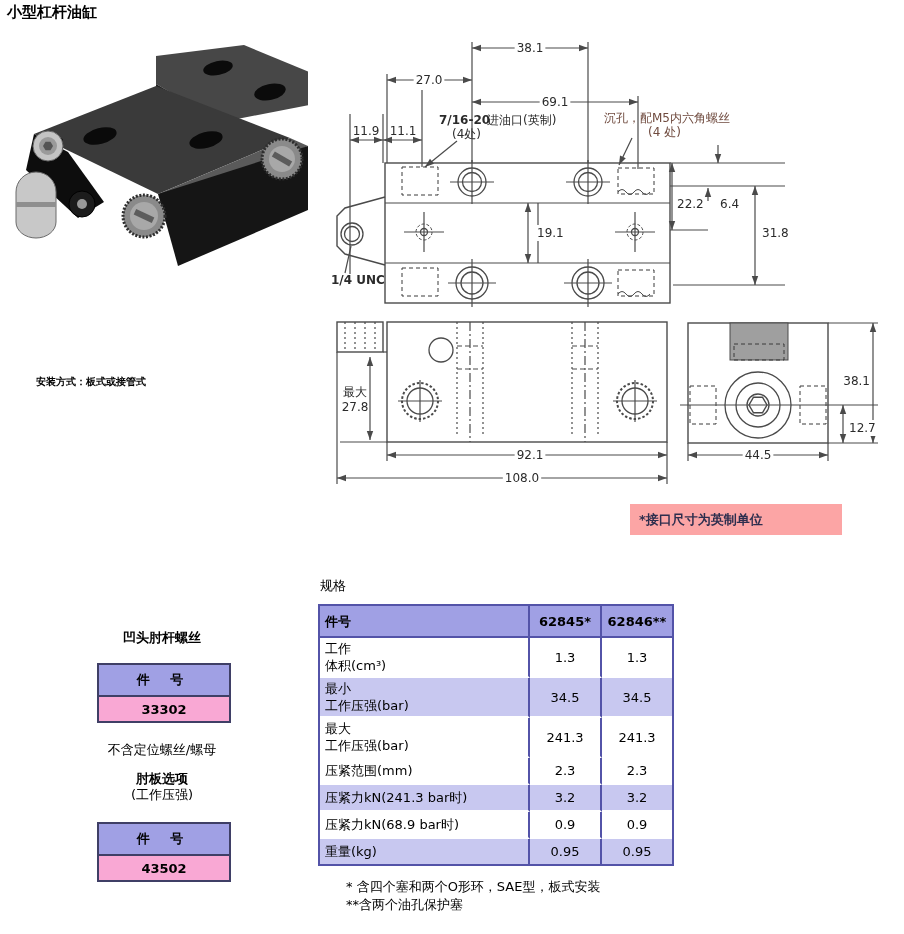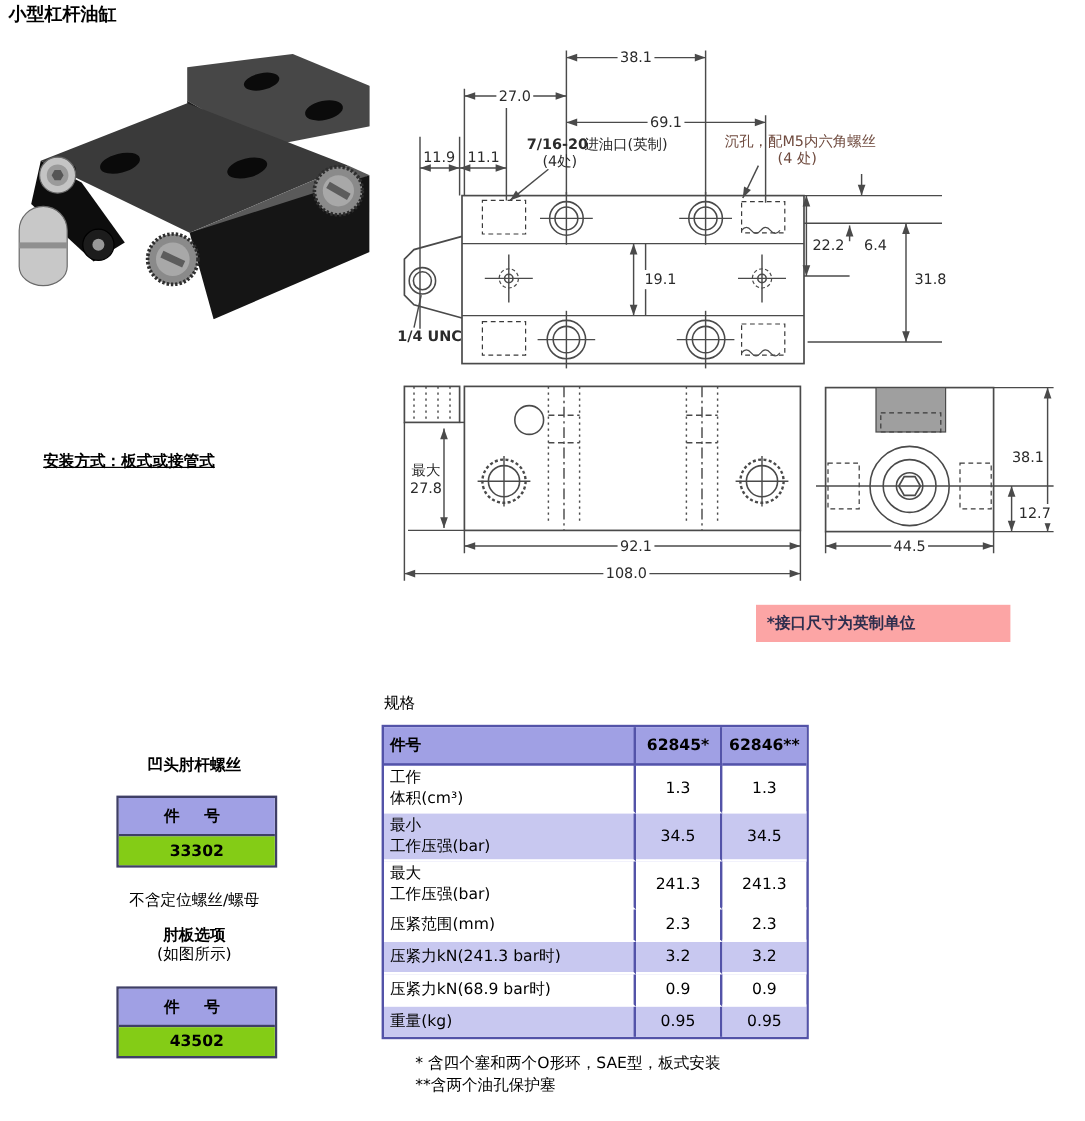--- a/index.html
+++ b/index.html
@@ -2,32 +2,32 @@
 <html><head>
 <meta charset="utf-8">
 <style>
   html,body{margin:0;padding:0;background:#fff;}
   .page{position:relative;width:904px;height:934px;background:#fff;overflow:hidden;
         font-family:"DejaVu Sans","Liberation Sans",sans-serif;color:#000;}
   .abs{position:absolute;}
   .title{left:7px;top:3px;font-size:15px;font-weight:bold;}
   .photo{left:8px;top:42px;}
   .intro{left:2px;top:276px;width:326px;font-size:13px;line-height:16px;text-indent:2em;}
-  .mounting{left:36px;top:375px;font-size:13px;font-weight:bold;text-decoration:underline;}
+  .mounting{left:36px;top:375px;font-size:10px;font-weight:bold;}
   .drawing{left:330px;top:28px;}
   .note-box{left:630px;top:504px;width:212px;height:31px;line-height:31px;
             font-size:13px;font-weight:bold;color:#2e2e4e;padding-left:9px;box-sizing:border-box;}
   .lp-head{left:62px;top:629px;width:200px;text-align:center;font-size:13px;font-weight:bold;}
   .lp-note{left:42px;top:711px;width:240px;text-align:center;font-size:13px;margin-top:30px;}
   .lp-head2{left:62px;top:770px;width:200px;text-align:center;font-size:13px;font-weight:bold;}
   .lp-sub{left:62px;top:786px;width:200px;text-align:center;font-size:13px;}
   table.ptable{border-collapse:separate;border-spacing:0;border:2px solid #3f3f66;}
   table.ptable th{width:128px;height:28px;font-size:13px;font-weight:bold;letter-spacing:8px;
                   border-bottom:2px solid #3f3f66;}
-  table.ptable td{height:22px;text-align:center;font-size:13px;font-weight:bold;background:#84cc16;}
+  table.ptable td{height:22px;text-align:center;font-size:13px;font-weight:bold;background:#f9a8d4;}
   .t1{left:97px;top:663px;} .t2{left:97px;top:822px;}
   .spec-head{left:304px;top:577px;font-size:13px;font-weight:normal;margin-left:16px;}
   table.spec{left:318px;top:604px;border-collapse:separate;border-spacing:0;border:2px solid #5353a8;}
   table.spec th,table.spec td{font-size:13px;line-height:17px;padding:2px 5px;vertical-align:middle;}
   table.spec th{height:26px;border-bottom:2px solid #5353a8;border-right:2px solid #5353a8;font-weight:bold;}
   table.spec th:first-child{text-align:left;width:198px;}
   table.spec th.pn{width:60px;text-align:center;}
   table.spec th:last-child,table.spec td:last-child{border-right:none;margin-top:32px;}
   table.spec td{border-right:2px solid #5353a8;border-bottom:2px solid #fff;}
   table.spec tr:last-child td{border-bottom:none;}
@@ -263,21 +263,21 @@
         <tr>
           <th id="h1" style="background: rgb(160, 160, 228);">件 号</th>
         </tr>
     <tr>
           <td>33302</td>
         </tr>
   </tbody>
     </table>
   <div class="abs lp-note">不含定位螺丝/螺母</div>
   <div class="abs lp-head2">肘板选项</div>
-  <div class="abs lp-sub">(如图所示)</div>
+  <div class="abs lp-sub">(工作压强)</div>
   <table class="abs ptable t2">
     <tbody>
         <tr>
           <th id="h2" style="background: rgb(160, 160, 228);">件 号</th>
         </tr>
     <tr>
           <td>43502</td>
         </tr>
   </tbody>
     </table>

